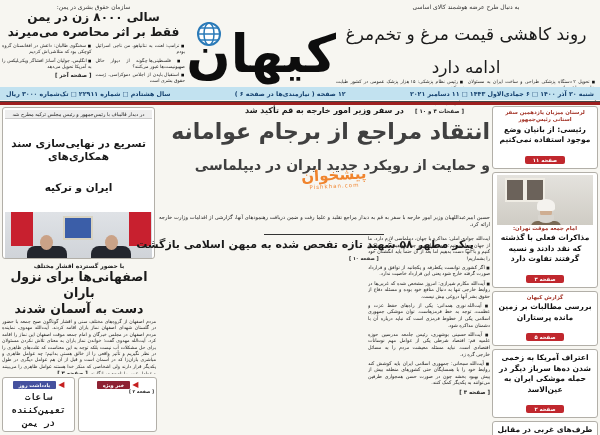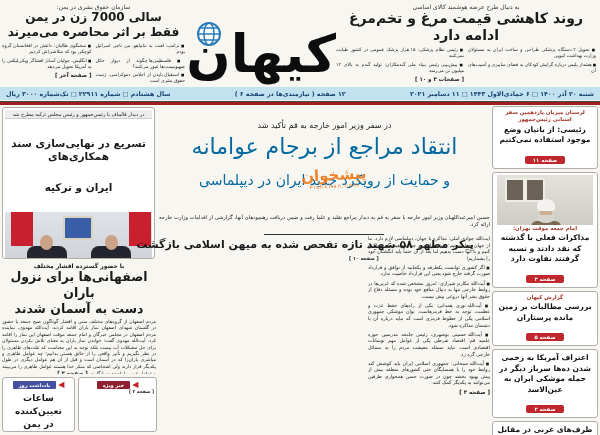--- a/index.html
+++ b/index.html
@@ -18,21 +18,21 @@
   .tiny-item{margin-bottom:2px;}
   .tiny-item::before{content:"■ ";font-size:3.5px;color:#111;}
   .pageref{font-weight:bold;font-size:5.5px;color:#222;}
 
   #logo{position:absolute;top:19px;left:188px;width:148px;height:76px;text-align:center;}
   #logo .word{font-size:52px;font-weight:bold;letter-spacing:-2px;line-height:70px;color:#0d0d0d;
               transform:scaleY(1.08);}
   #logo .globe{position:absolute;top:2px;left:8px;}
   #mr{position:absolute;top:3px;left:336px;width:260px;}
   #mr .kick{font-size:6px;color:#333;text-align:center;}
-  #mr .hl{font-size:14px;font-weight:bold;line-height:17px;text-align:center;}
+  #mr .hl{font-size:17px;font-weight:normal;line-height:17px;text-align:center;margin-top:16px;}
 
   
   #infobar{position:absolute;top:87px;left:0;width:600px;height:13px;background:#c2e2f0;
            display:flex;align-items:center;justify-content:space-between;padding:0 6px;box-sizing:border-box;
            font-size:6.3px;font-weight:bold;color:#14406e;}
   #redrule{position:absolute;top:101px;left:0;width:600px;height:3px;background:#9e1f1f;border-top:1px solid #444;}
 
   
   #turkey{position:absolute;top:107px;left:2px;width:153px;height:152px;padding:2px;}
   #turkey .kick{font-size:5px;background:#eee;border-bottom:1px solid #ccc;padding:1px 0;}
@@ -51,29 +51,29 @@
   #isfahan .body{font-size:4.7px;line-height:6.4px;margin-top:2px;color:#222;}
 
   .tagbox{position:absolute;top:377px;height:55px;padding:2px;}
   #notebox{left:2px;width:73px;}
   #specialbox{left:78px;width:79px;}
   .ribbon{display:flex;align-items:center;justify-content:center;gap:2px;height:9px;}
   .ribbon .arrow{color:#c51f1f;font-size:8px;line-height:9px;}
   .ribbon .tag{color:#fff;font-size:5px;font-weight:bold;padding:1px 6px;border-radius:1px;}
   #notebox .tag{background:#45519e;}
   #specialbox .tag{background:#8e2233;}
-  .tagbox .title{font-weight:bold;text-align:center;}
+  .tagbox .title{font-weight:bold;text-align:center;font-family:Liberation Mono, monospace;}
   #notebox .title{font-size:9px;line-height:13px;margin-top:3px;}
   #specialbox .title{font-size:6.8px;line-height:9.5px;margin-top:2px;}
   .tagbox .pg{font-size:4.5px;font-weight:bold;text-align:right;}
 
   
   #center{position:absolute;top:106px;left:159px;width:331px;height:329px;}
-  #lead-kick{font-size:8px;font-weight:normal;text-align:center;margin-top:15px;}
-  .lead-hl{font-weight:normal;text-align:center;white-space:nowrap;color:#0369a1;}
+  #lead-kick{font-size:8px;font-weight:bold;text-align:center;}
+  .lead-hl{font-weight:bold;text-align:right;white-space:nowrap;color:#404040;}
   #lead-hl1{font-size:22px;line-height:34px;letter-spacing:-1px;}
   #lead-hl2{font-size:14px;line-height:32px;letter-spacing:-1px;}
   #wm{position:absolute;top:62px;left:120px;width:110px;text-align:center;color:#f07818;opacity:.9;
       transform:rotate(-3deg);pointer-events:none;}
   #wm .w1{font-size:15px;font-weight:bold;line-height:15px;}
   #wm .w2{font-size:5.5px;letter-spacing:1px;}
   #lead-par{position:absolute;top:108px;left:0;width:331px;font-size:5.2px;line-height:7px;color:#222;}
   #divider{position:absolute;top:128px;left:105px;width:120px;border-top:1px solid #333;}
   #sub-hl{position:absolute;top:132px;left:56px;width:259px;font-size:11px;font-weight:bold;white-space:nowrap;text-align:center;}
   #sub-pg{position:absolute;top:150px;left:190px;font-size:4.8px;font-weight:bold;}
@@ -107,21 +107,21 @@
   .beard{position:absolute;bottom:2px;left:41px;width:16px;height:8px;background:#d8d5cf;border-radius:0 0 50% 50%;}
   .robe{position:absolute;bottom:-6px;left:34px;width:30px;height:10px;background:#7a6a55;border-radius:6px 6px 0 0;}
 </style>
 </head>
 <body>
 
 <div id="page">
 
   <div id="mast-left">
     <div class="kick c">سازمان حقوق بشری در یمن:</div>
-    <div class="hl c">سالی 7000 زن در یمن</div>
+    <div class="hl c">سالی ۸۰۰۰ زن در یمن</div>
     <div class="hl c">فقط بر اثر محاصره می‌میرند</div>
     <div class="tinycols">
       <div class="col j">
         <div class="tiny-item">ترامپ: لعنت به نتانیاهو، من ناجی اسرائیل بودم</div>
         <div class="tiny-item">فلسطینی‌ها چگونه از دیوار حائل صهیونیست‌ها عبور می‌کنند؟</div>
         <div class="tiny-item">استقبال بایدن از اجلاس دموکراسی، ژست حقوق بشری است</div>
       </div>
       <div class="col j">
         <div class="tiny-item">سخنگوی طالبان: داعش در افغانستان گروه کوچکی بود که متلاشی‌اش کردیم</div>
         <div class="tiny-item">انگلیس، جولیان آسانژ افشاگر ویکی‌لیکس را به آمریکا تحویل می‌دهد</div>

